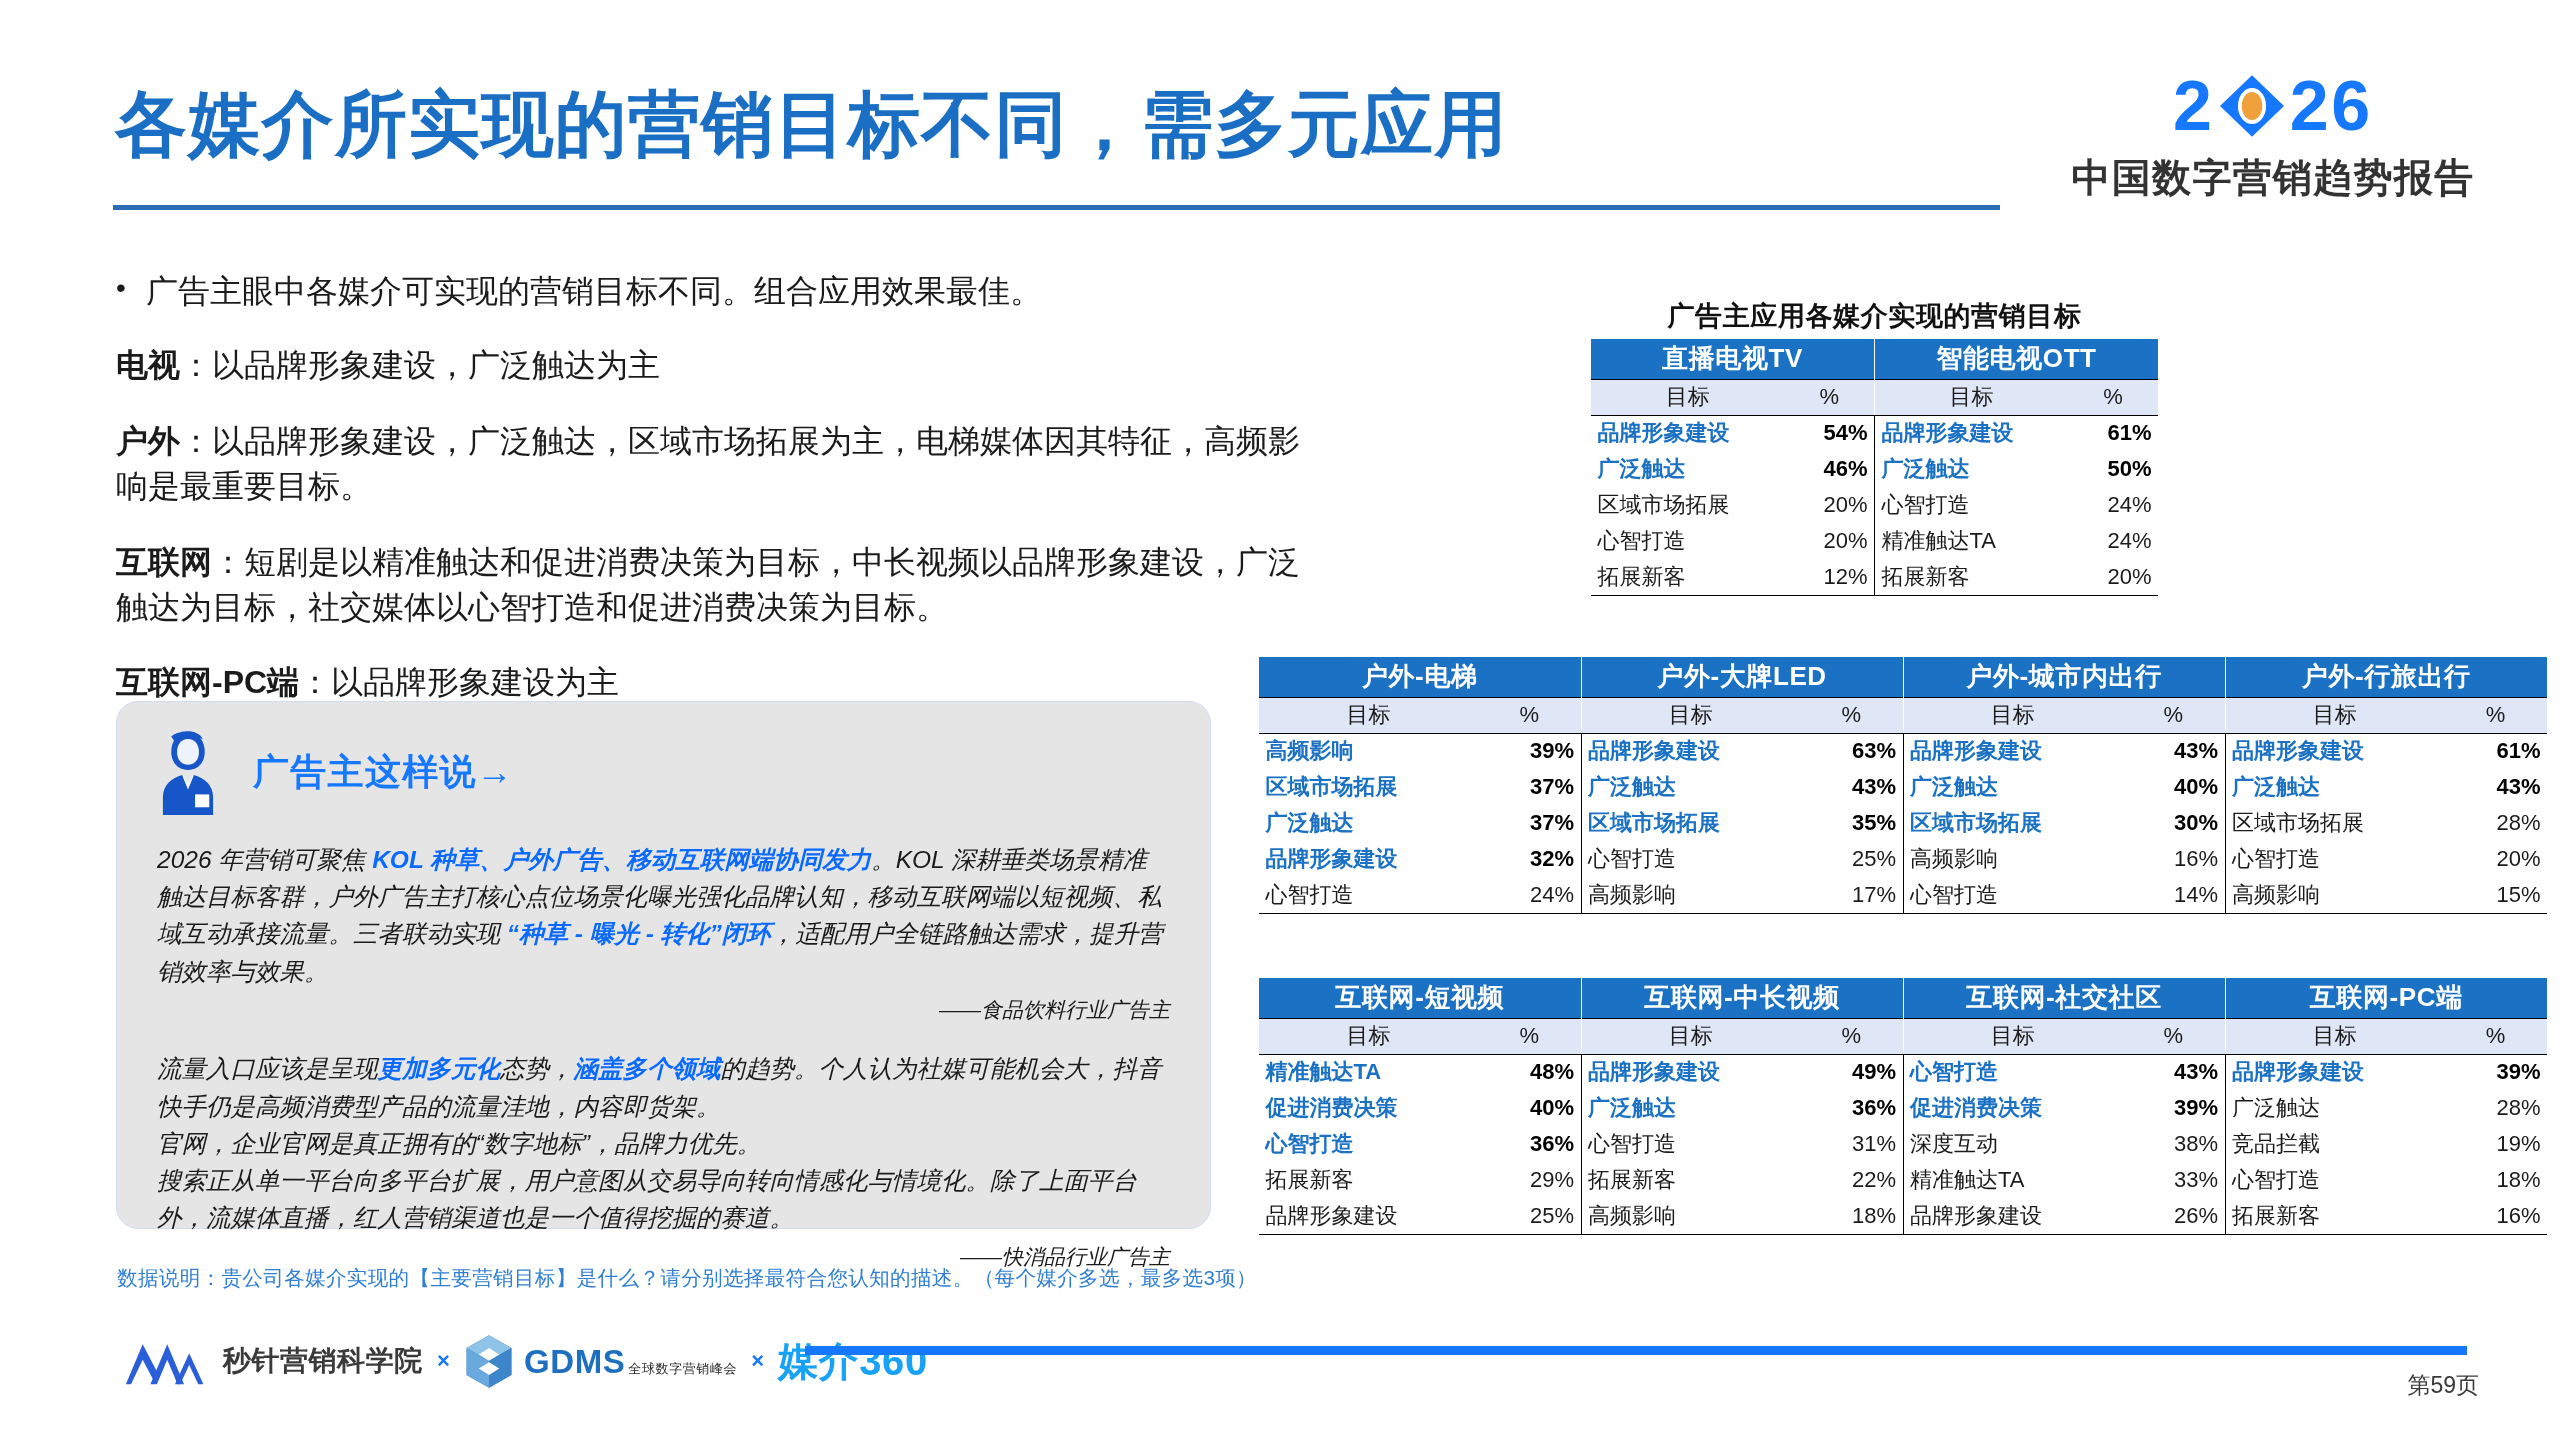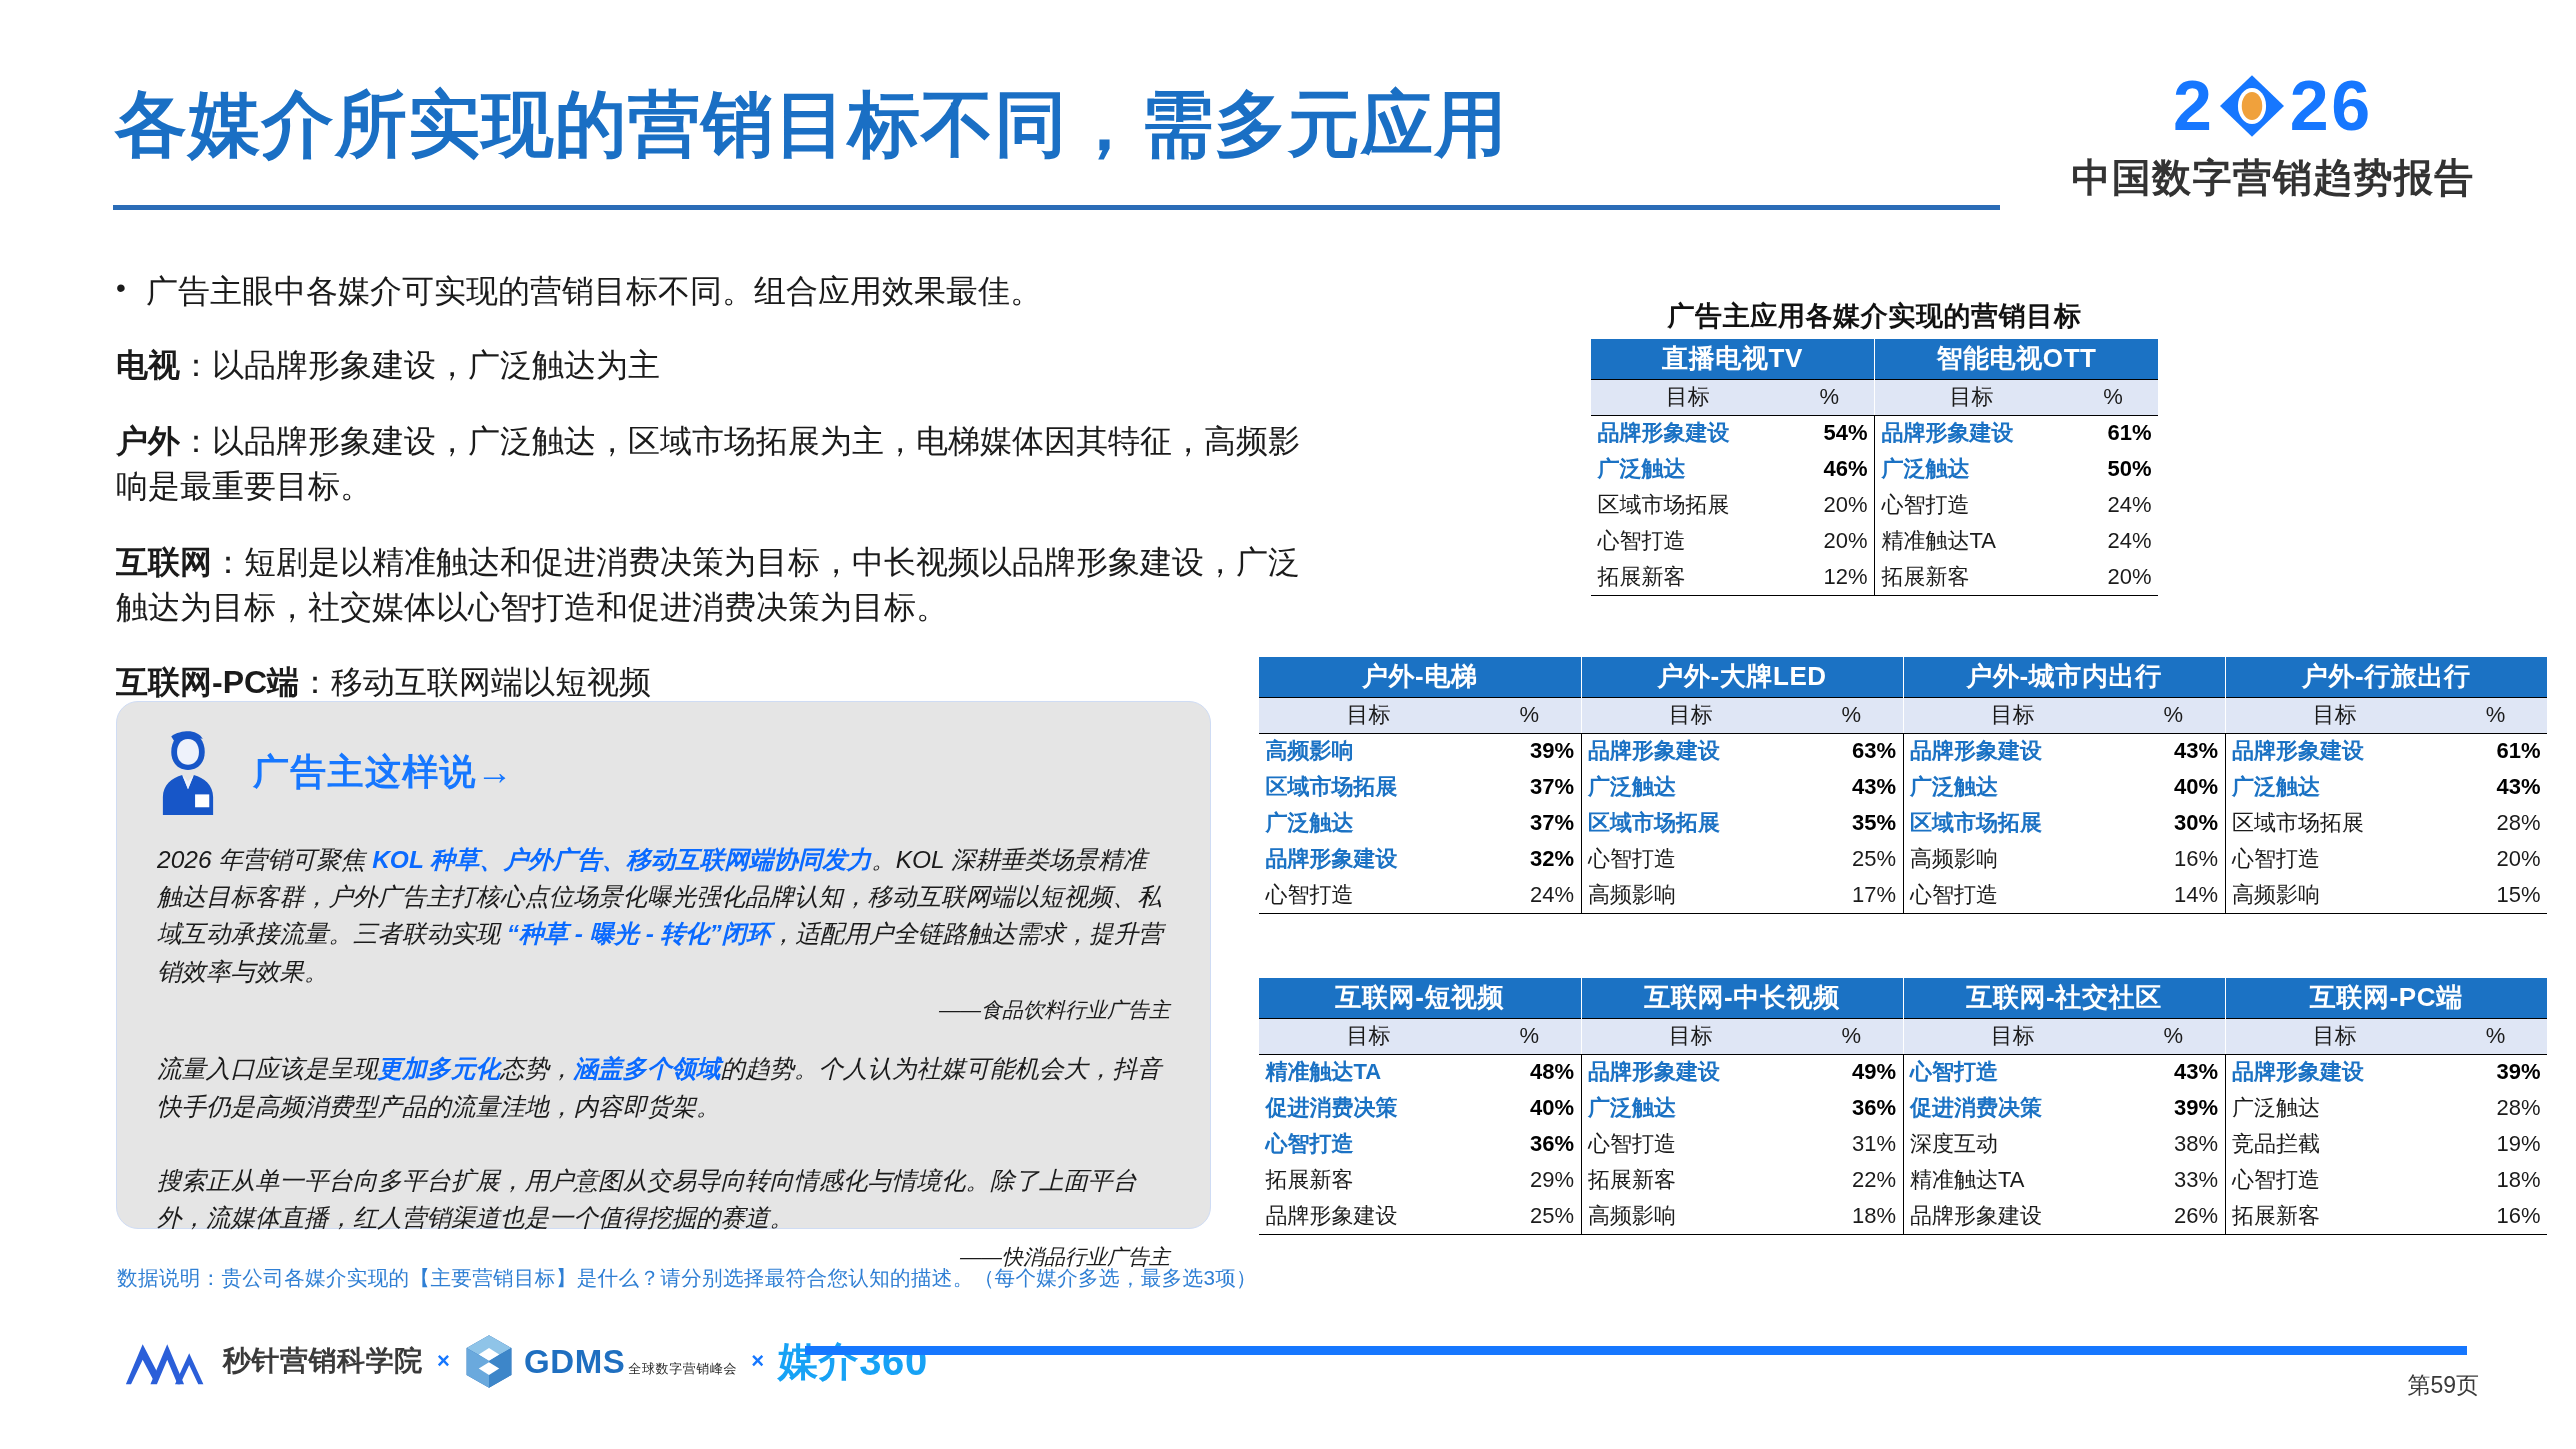--- a/index.html
+++ b/index.html
@@ -152,21 +152,21 @@
     <div class="para">
       <b>电视</b><span>：</span><span>以品牌形象建设，广泛触达为主</span>
     </div>
     <div class="para">
       <b>户外</b><span>：</span><span>以品牌形象建设，广泛触达，区域市场拓展为主，电梯媒体因其特征，高频影响是最重要目标。</span>
     </div>
     <div class="para">
       <b>互联网</b><span>：</span><span>短剧是以精准触达和促进消费决策为目标，中长视频以品牌形象建设，广泛触达为目标，社交媒体以心智打造和促进消费决策为目标。</span>
     </div>
     <div class="para">
-      <b>互联网-PC端</b><span>：</span><span>移动互联网端以短视频</span>
+      <b>互联网-PC端</b><span>：</span><span>以品牌形象建设为主</span>
     </div>
   </div>
 
   <div class="quote-card">
     <div class="quote-head">
       <span class="avatar">
         <svg viewBox="0 0 118 132" width="76" height="85">
           <path d="M59 4 C42 4 33 18 33 34 C33 50 43 62 59 62 C75 62 85 50 85 34 C85 18 76 4 59 4 Z" fill="#1756c8"></path>
           <path d="M59 14 C48 14 42 23 42 34 C42 46 49 54 59 54 C69 54 76 46 76 34 C76 23 70 14 59 14 Z" fill="#eef2fb"></path>
           <path d="M33 10 C40 4 52 2 59 2 C68 2 78 6 82 14 C72 10 48 10 38 18 Z" fill="#1756c8"></path>
@@ -181,21 +181,22 @@
 
       <div class="q-text">
         <span>2026 年营销可聚焦 </span><span class="hl">KOL 种草、户外广告、移动互联网端协同发力</span><span>。KOL 深耕垂类场景精准触达目标客群，户外广告主打核心点位场景化曝光强化品牌认知，移动互联网端以短视频、私域互动承接流量。三者联动实现 </span><span class="hl">“种草 - 曝光 - 转化”闭环</span><span>，适配用户全链路触达需求，提升营销效率与效果。</span>
       </div>
       <div class="q-sign">——食品饮料行业广告主</div>
 
       <div class="q-gap"></div>
 
       <div class="q-text">
         <span>流量入口应该是呈现</span><span class="hl">更加多元化</span><span>态势，</span><span class="hl">涵盖多个领域</span><span>的趋势。个人认为社媒可能机会大，抖音快手仍是高频消费型产品的流量洼地，内容即货架。</span><br>
-        <br>
+        <span>
+官网，企业官网是真正拥有的“数字地标”，品牌力优先。</span><br>
         <span>
 搜索正从单一平台向多平台扩展，用户意图从交易导向转向情感化与情境化。除了上面平台外，流媒体直播，红人营销渠道也是一个值得挖掘的赛道。</span>
       </div>
       <div class="q-sign">——快消品行业广告主</div>
     </div>
   </div>
 
   <div class="note">数据说明：贵公司各媒介实现的【主要营销目标】是什么？请分别选择最符合您认知的描述。（每个媒介多选，最多选3项）</div>
 
   <div class="footer-logos">

